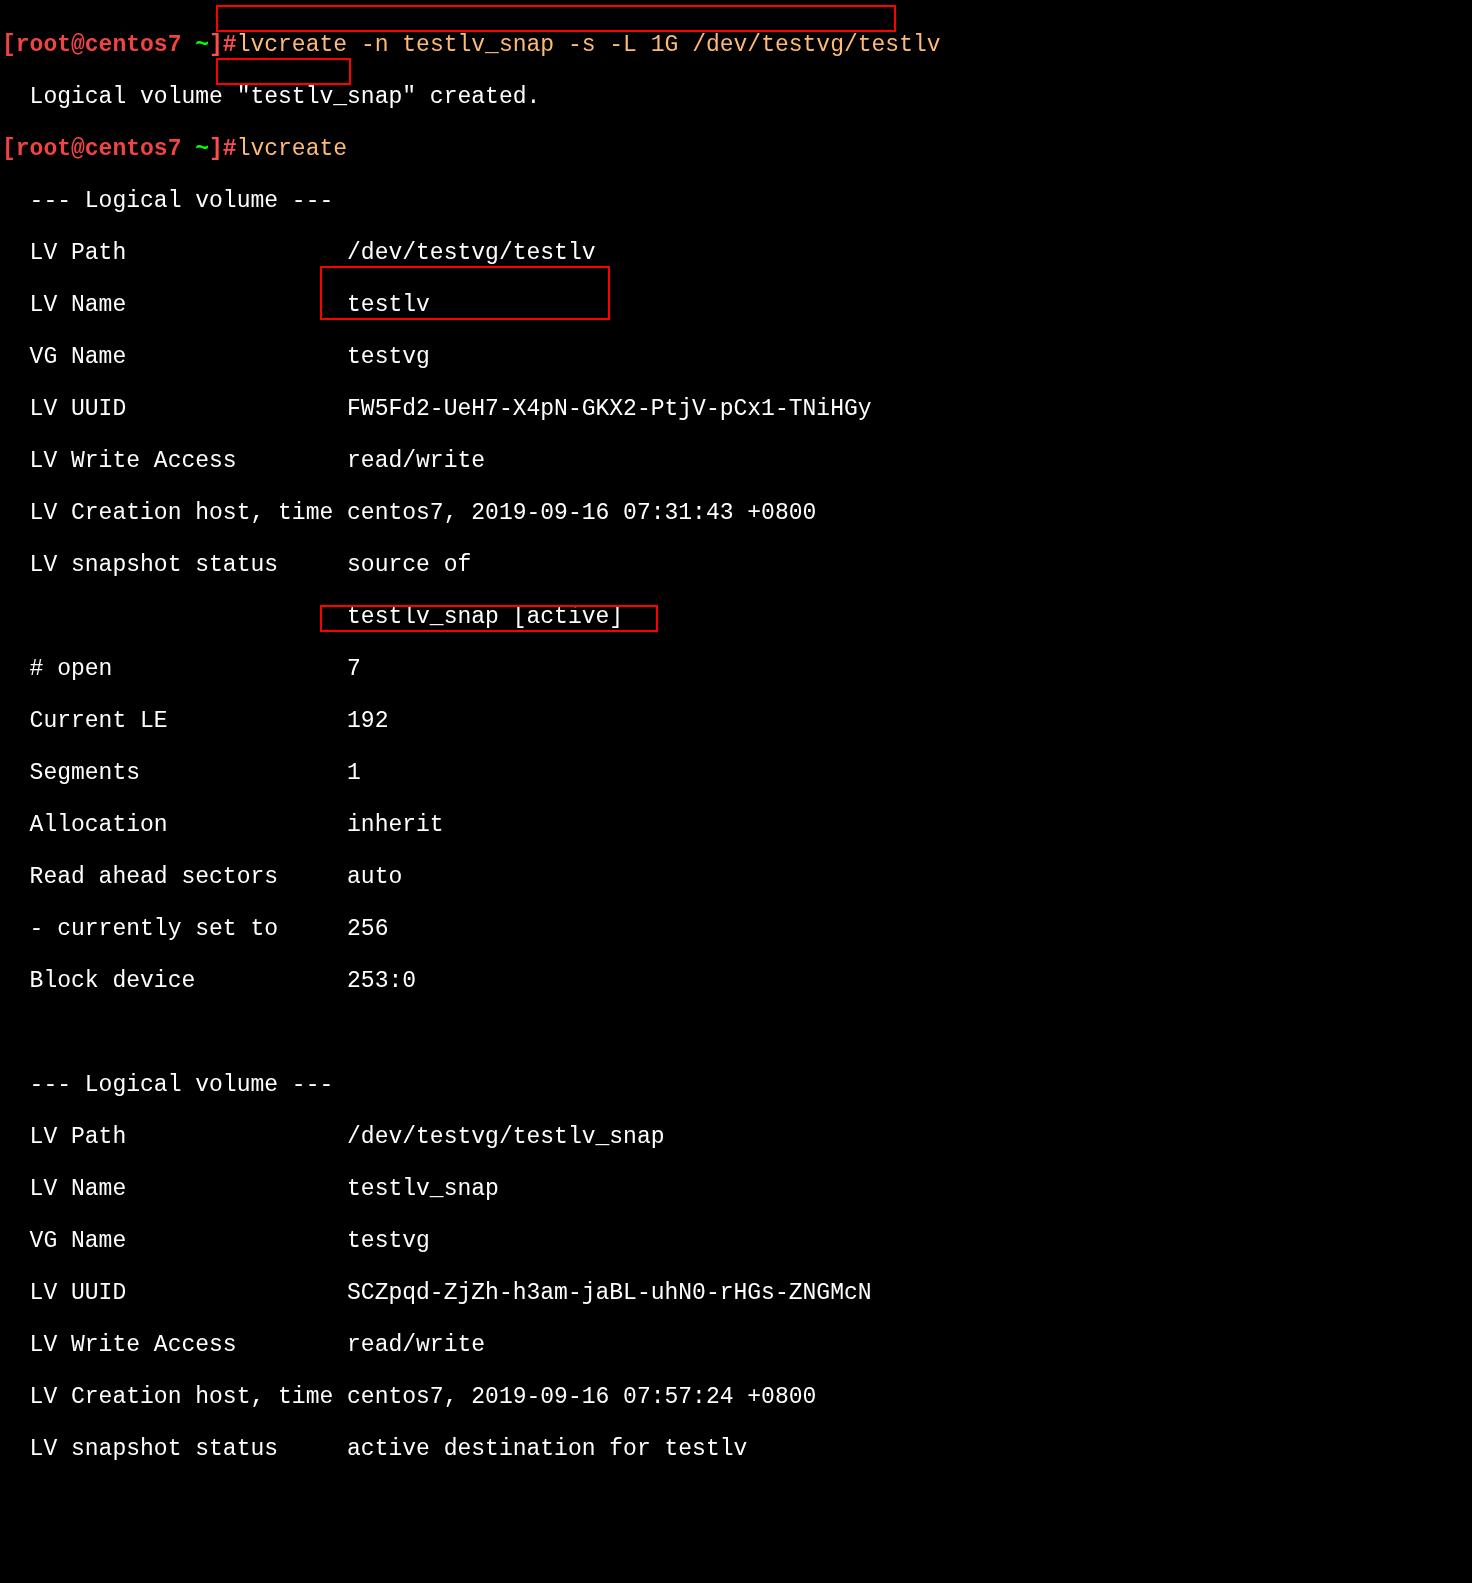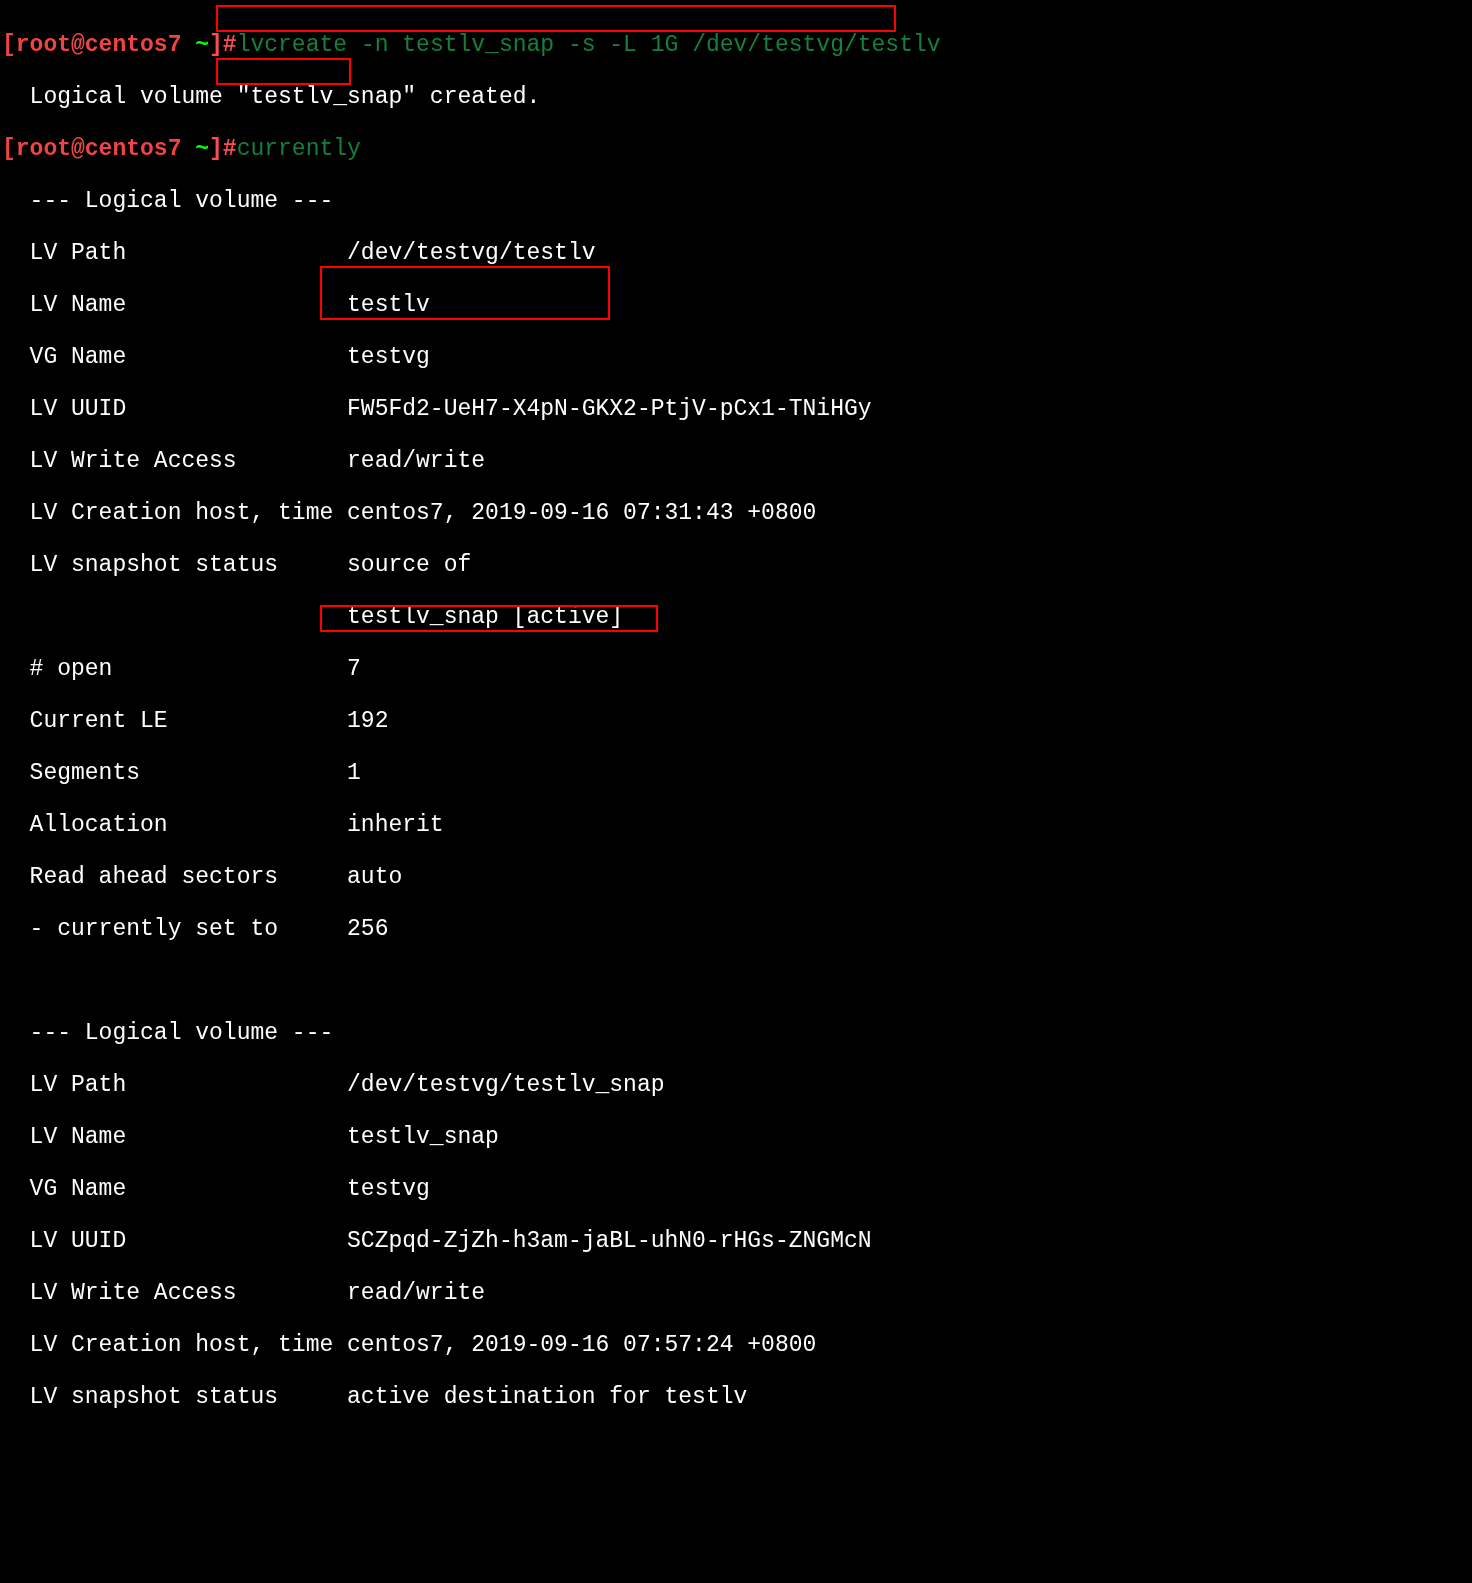--- a/index.html
+++ b/index.html
@@ -14,52 +14,53 @@
     position: relative;
   }
   .terminal {
     padding: 6px 2px;
     white-space: pre;
     position: relative;
   }
   .prompt-user { color: #ef4444; font-weight: bold; }
   .prompt-dir { color: #00ff00; font-weight: bold; }
   .prompt-hash { color: #ff4d4d; font-weight: bold; }
-  .cmd { color: #15803d; }
+  .cmd { color: #fdba74; }
   .out { color: #ffffff; }
   .line { display: block; }
   .redbox {
     position: absolute;
     border: 2px solid #ff0000;
     pointer-events: none;
     box-sizing: border-box;
   }
 </style>
 </head>
 <body>
 
 <div class="terminal">
 <span class="line"><span class="prompt-user">[root@centos7 </span><span class="prompt-dir">~</span><span class="prompt-hash">]#</span><span class="cmd">lvcreate -n testlv_snap -s -L 1G /dev/testvg/testlv</span></span>
 <span class="line out">  Logical volume "testlv_snap" created.</span>
-<span class="line"><span class="prompt-user">[root@centos7 </span><span class="prompt-dir">~</span><span class="prompt-hash">]#</span><span class="cmd">currently</span></span>
+<span class="line"><span class="prompt-user">[root@centos7 </span><span class="prompt-dir">~</span><span class="prompt-hash">]#</span><span class="cmd">lvcreate</span></span>
 <span class="line out">  --- Logical volume ---</span>
 <span class="line out">  LV Path                /dev/testvg/testlv</span>
 <span class="line out">  LV Name                testlv</span>
 <span class="line out">  VG Name                testvg</span>
 <span class="line out">  LV UUID                FW5Fd2-UeH7-X4pN-GKX2-PtjV-pCx1-TNiHGy</span>
 <span class="line out">  LV Write Access        read/write</span>
 <span class="line out">  LV Creation host, time centos7, 2019-09-16 07:31:43 +0800</span>
 <span class="line out">  LV snapshot status     source of</span>
 <span class="line out">                         testlv_snap [active]</span>
 <span class="line out">  # open                 7</span>
 <span class="line out">  Current LE             192</span>
 <span class="line out">  Segments               1</span>
 <span class="line out">  Allocation             inherit</span>
 <span class="line out">  Read ahead sectors     auto</span>
 <span class="line out">  - currently set to     256</span>
+<span class="line out">  Block device           253:0</span>
 <span class="line out">   </span>
 <span class="line out">  --- Logical volume ---</span>
 <span class="line out">  LV Path                /dev/testvg/testlv_snap</span>
 <span class="line out">  LV Name                testlv_snap</span>
 <span class="line out">  VG Name                testvg</span>
 <span class="line out">  LV UUID                SCZpqd-ZjZh-h3am-jaBL-uhN0-rHGs-ZNGMcN</span>
 <span class="line out">  LV Write Access        read/write</span>
 <span class="line out">  LV Creation host, time centos7, 2019-09-16 07:57:24 +0800</span>
 <span class="line out">  LV snapshot status     active destination for testlv</span>
 

